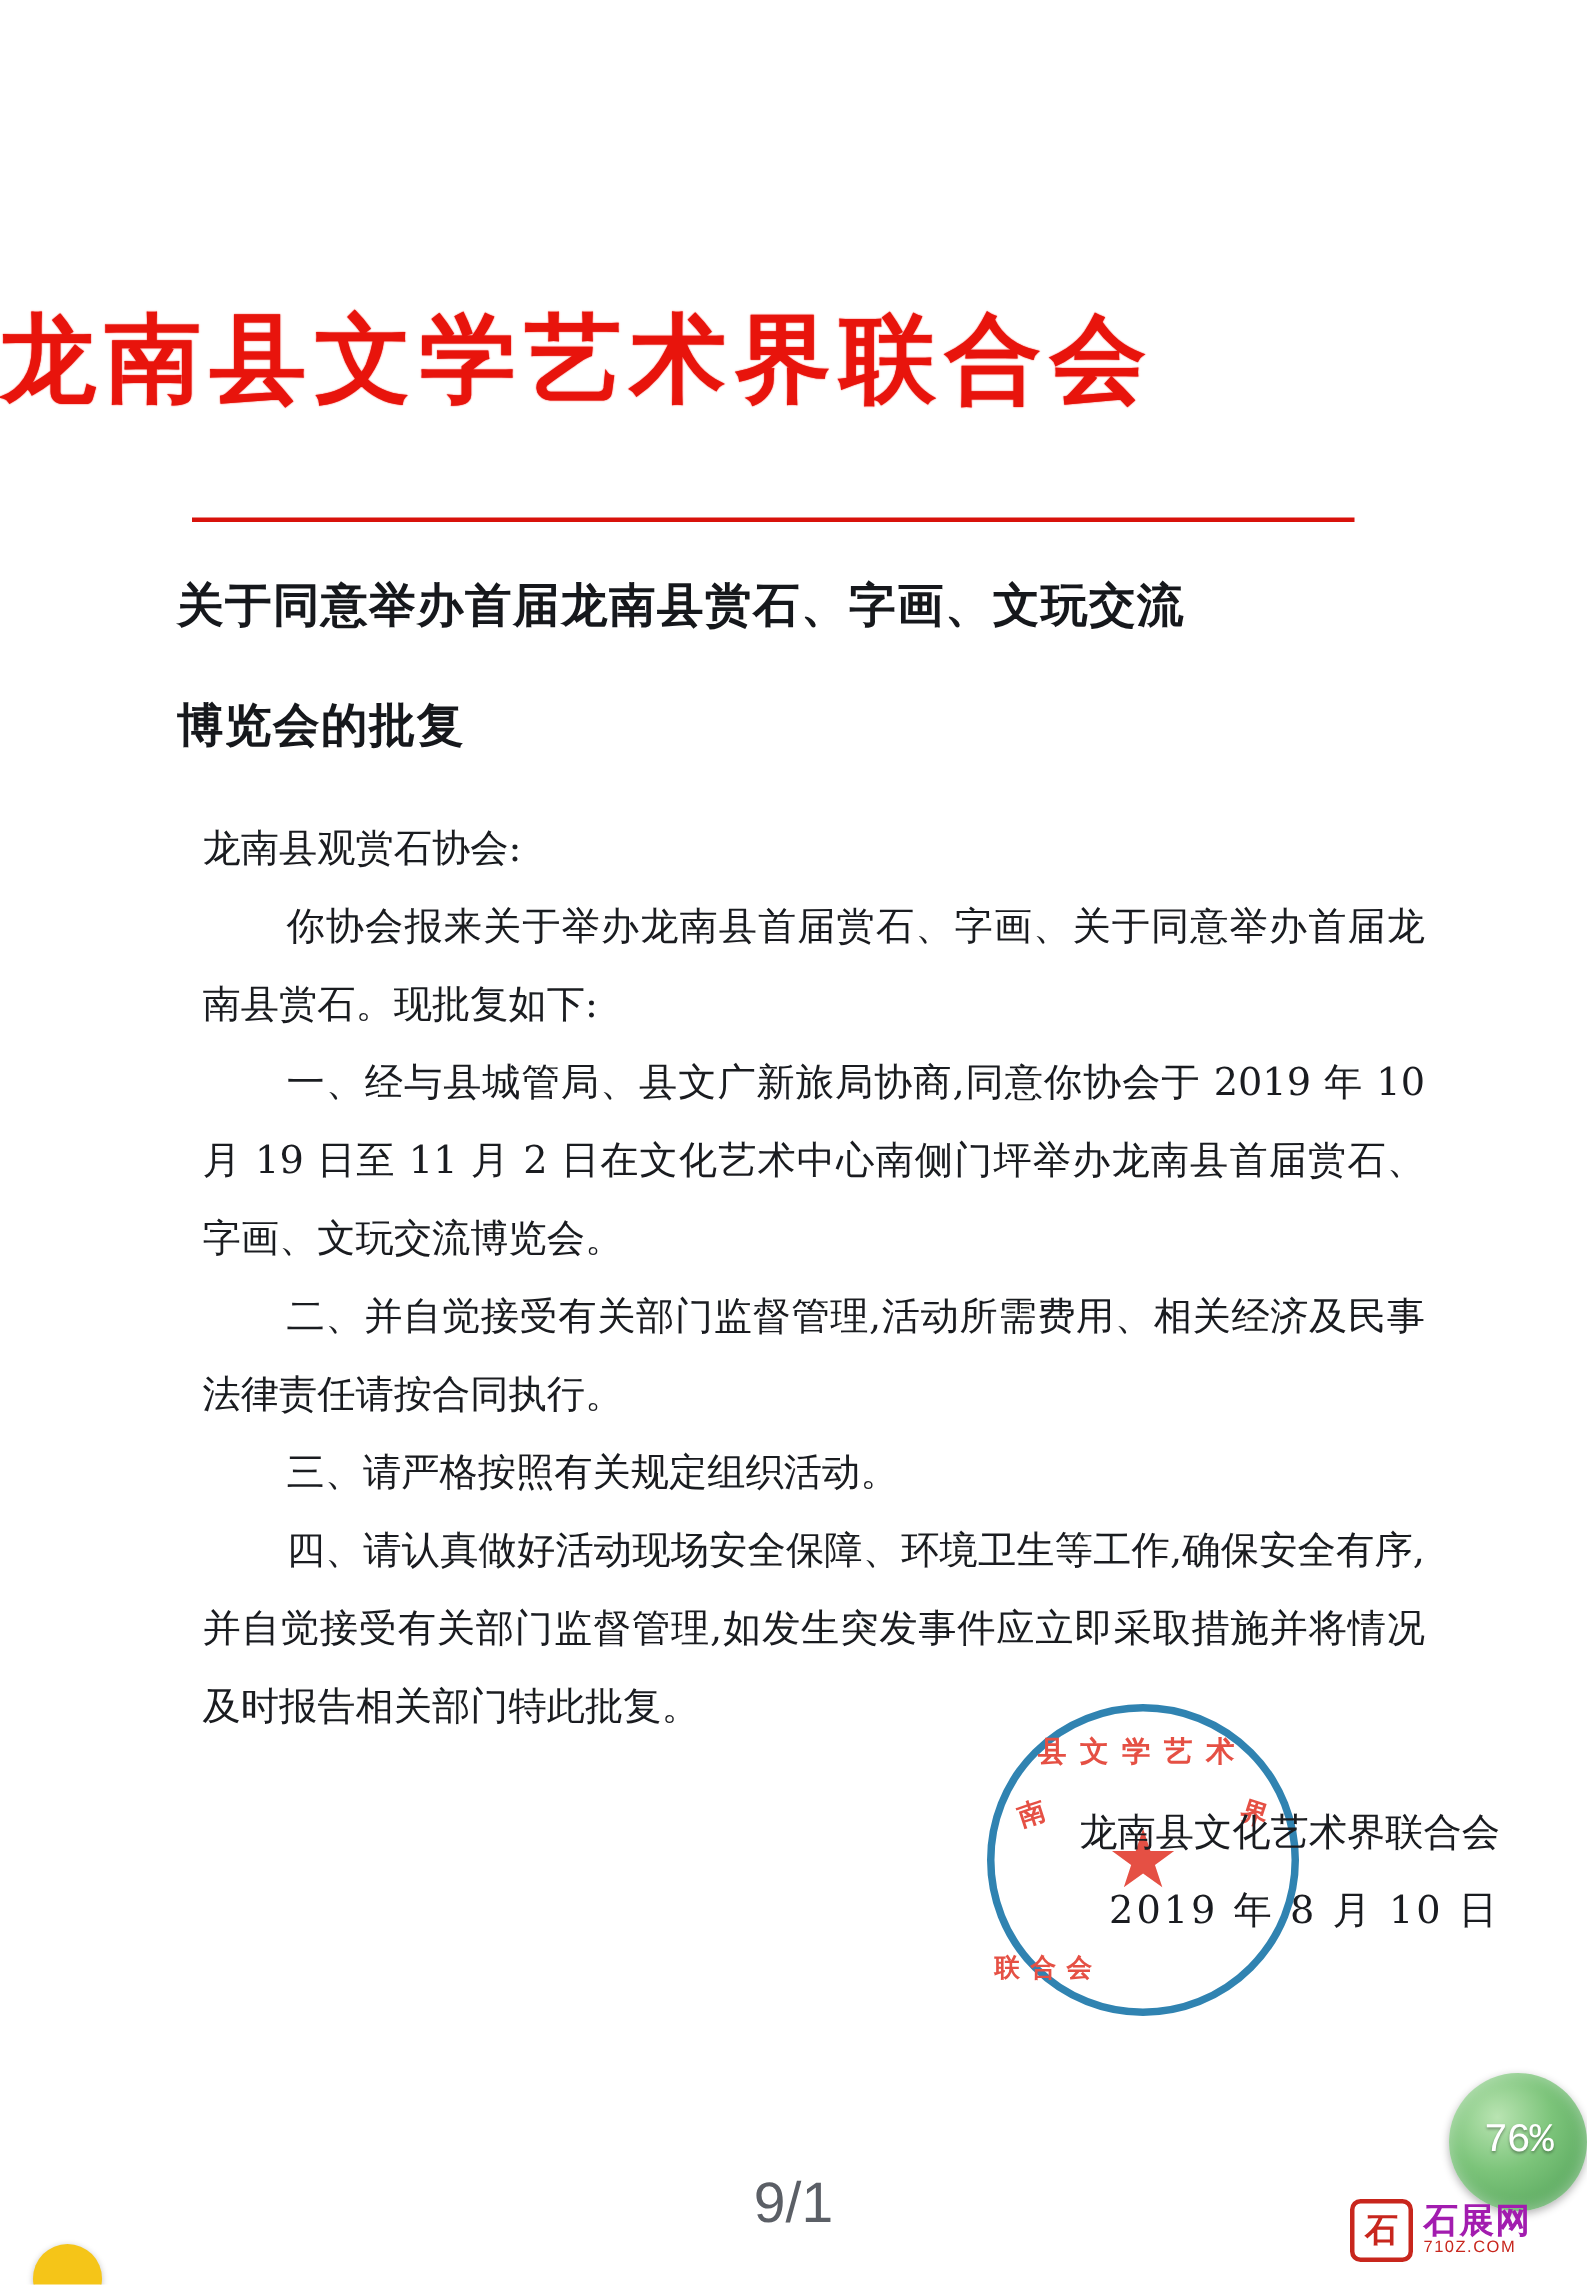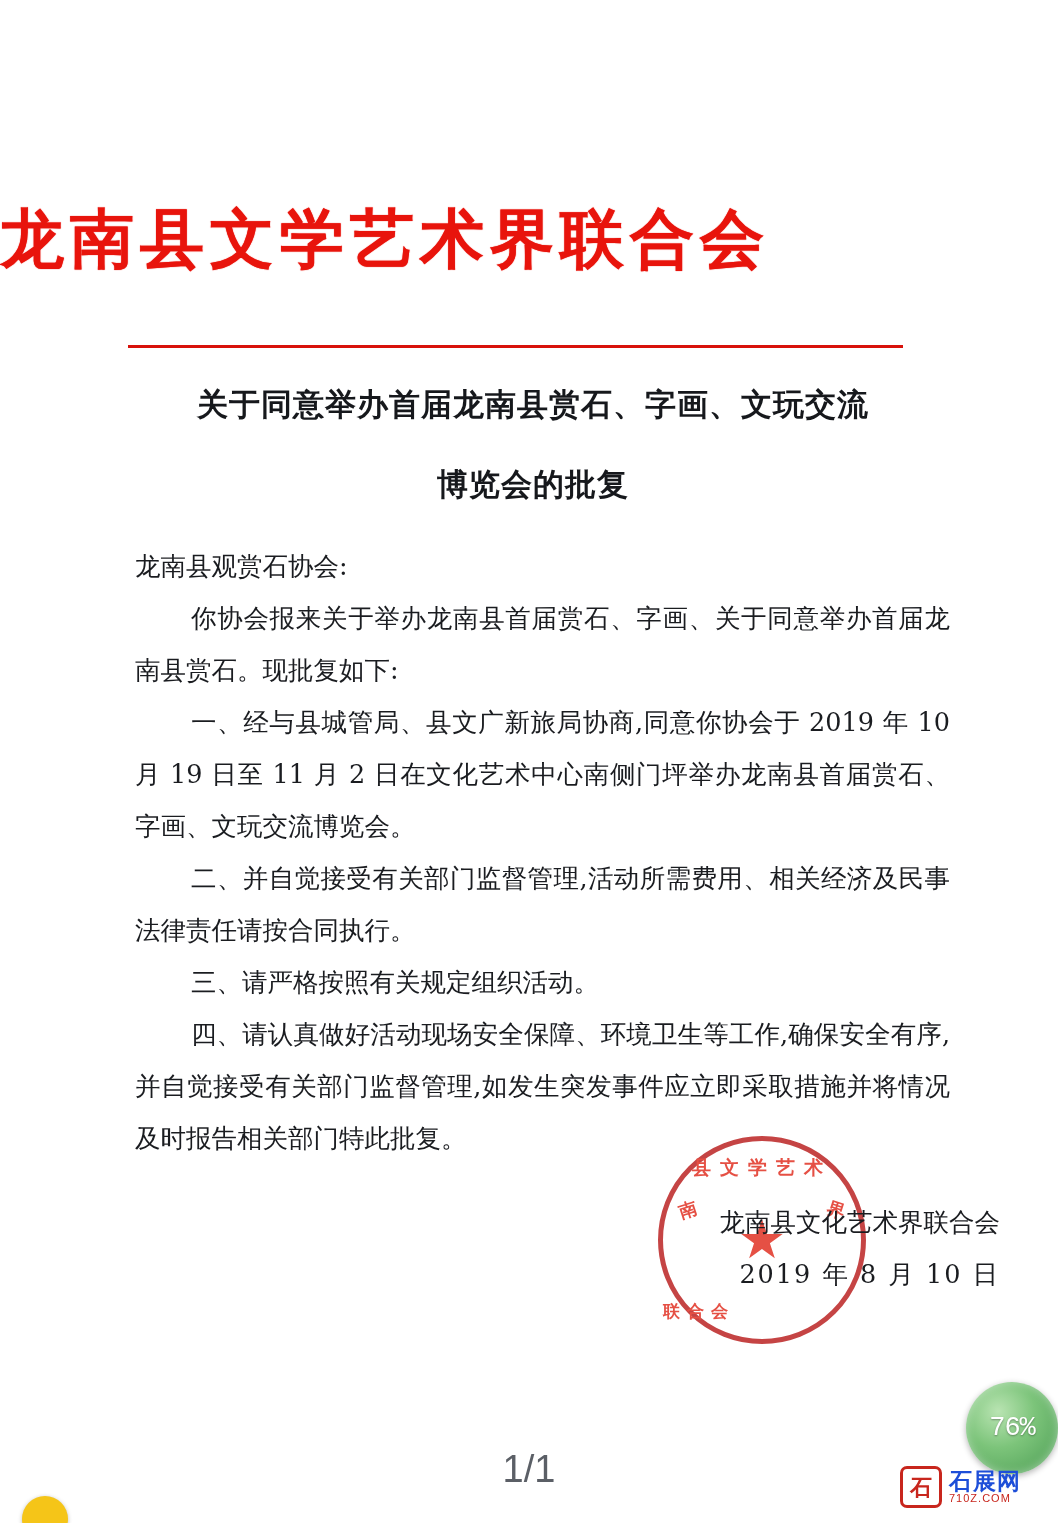--- a/index.html
+++ b/index.html
@@ -44,21 +44,21 @@
     width: 775px;
     height: 3px;
     background: #d8120b;
   }
 
   
   #doc-title {
     position: absolute;
     left: 118px; top: 378px;
     width: 830px;
-    text-align: center;
+    text-align: left;
     font-family: "DejaVu Serif", serif;
     font-weight: bold;
     font-size: 31px;
     line-height: 52px;
     color: #16181c;
     letter-spacing: 1px;
   }
   #doc-title .tline { display: block; }
   #doc-title .tline.second { margin-top: 28px; }
 
@@ -98,21 +98,21 @@
   #signature .sig-date {
     letter-spacing: 2px;
   }
 
   
   #seal {
     position: absolute;
     left: 658px; top: 1136px;
     width: 198px;
     height: 198px;
-    border: 5px solid #b91c1c;
+    border: 5px solid #0369a1;
     border-radius: 50%;
     opacity: .82;
     pointer-events: none;
   }
   #seal .seal-star {
     position: absolute;
     left: 50%; top: 50%;
     transform: translate(-50%, -50%);
     font-size: 54px;
     color: #e02a1c;
@@ -222,21 +222,21 @@
   }
   #watermark .wm-labels {
     display: flex;
     flex-direction: column;
     justify-content: center;
     line-height: 1.05;
   }
   #watermark .wm-name {
     font-family: "DejaVu Serif", serif;
     font-size: 23px;
-    color: #1d4ed8;
+    color: #a21caf;
     font-weight: bold;
     letter-spacing: 1px;
   }
   #watermark .wm-domain {
     font-family: "Liberation Sans", sans-serif;
     font-size: 11px;
     color: #c8261d;
     letter-spacing: 1px;
   }
 
@@ -279,21 +279,21 @@
     <span class="seal-right">界</span>
     <span class="seal-star">★</span>
     <span class="seal-bottom">联合会</span>
   </div>
 
   <div id="signature">
     <span class="sig-line">龙南县文化艺术界联合会</span>
     <span class="sig-line sig-date">2019 年 8 月 10 日</span>
   </div>
 
-  <div id="page-indicator">1/1</div>
+  <div id="page-indicator">9/1</div>
 </div>
 
 <div id="zoom-badge">
   <span class="zoom-text">76%</span>
 </div>
 
 <div id="watermark">
   <span class="wm-mark">
     <span class="wm-inner">石</span>
   </span>

